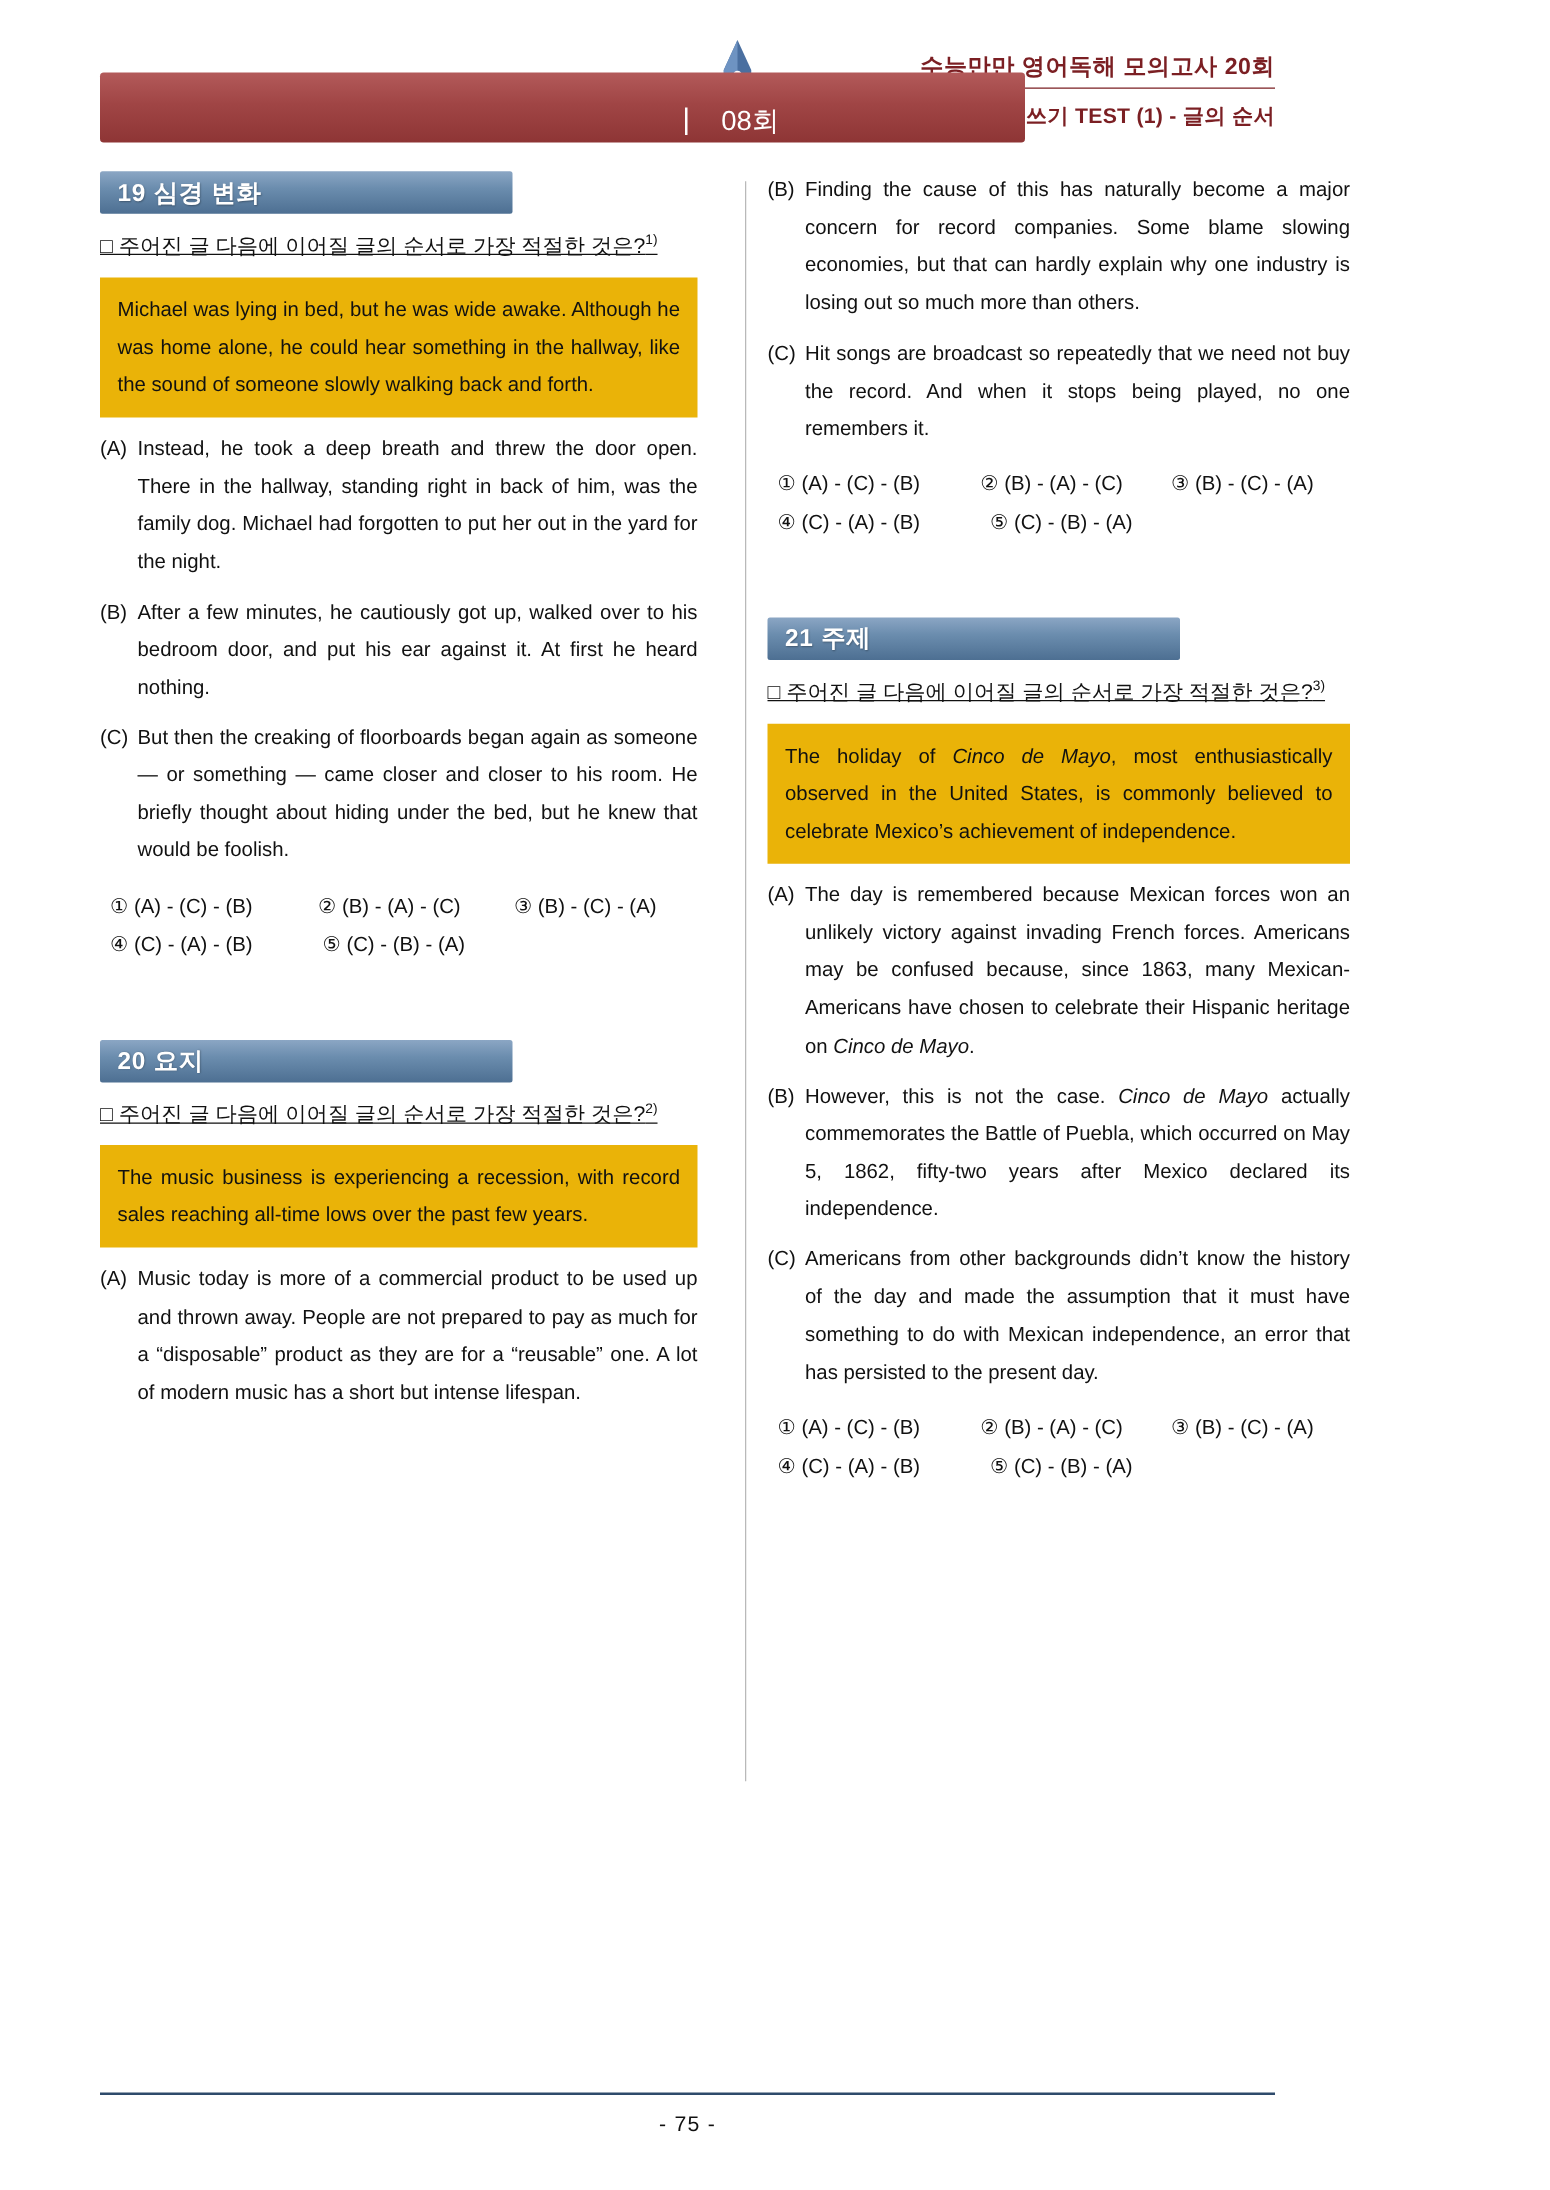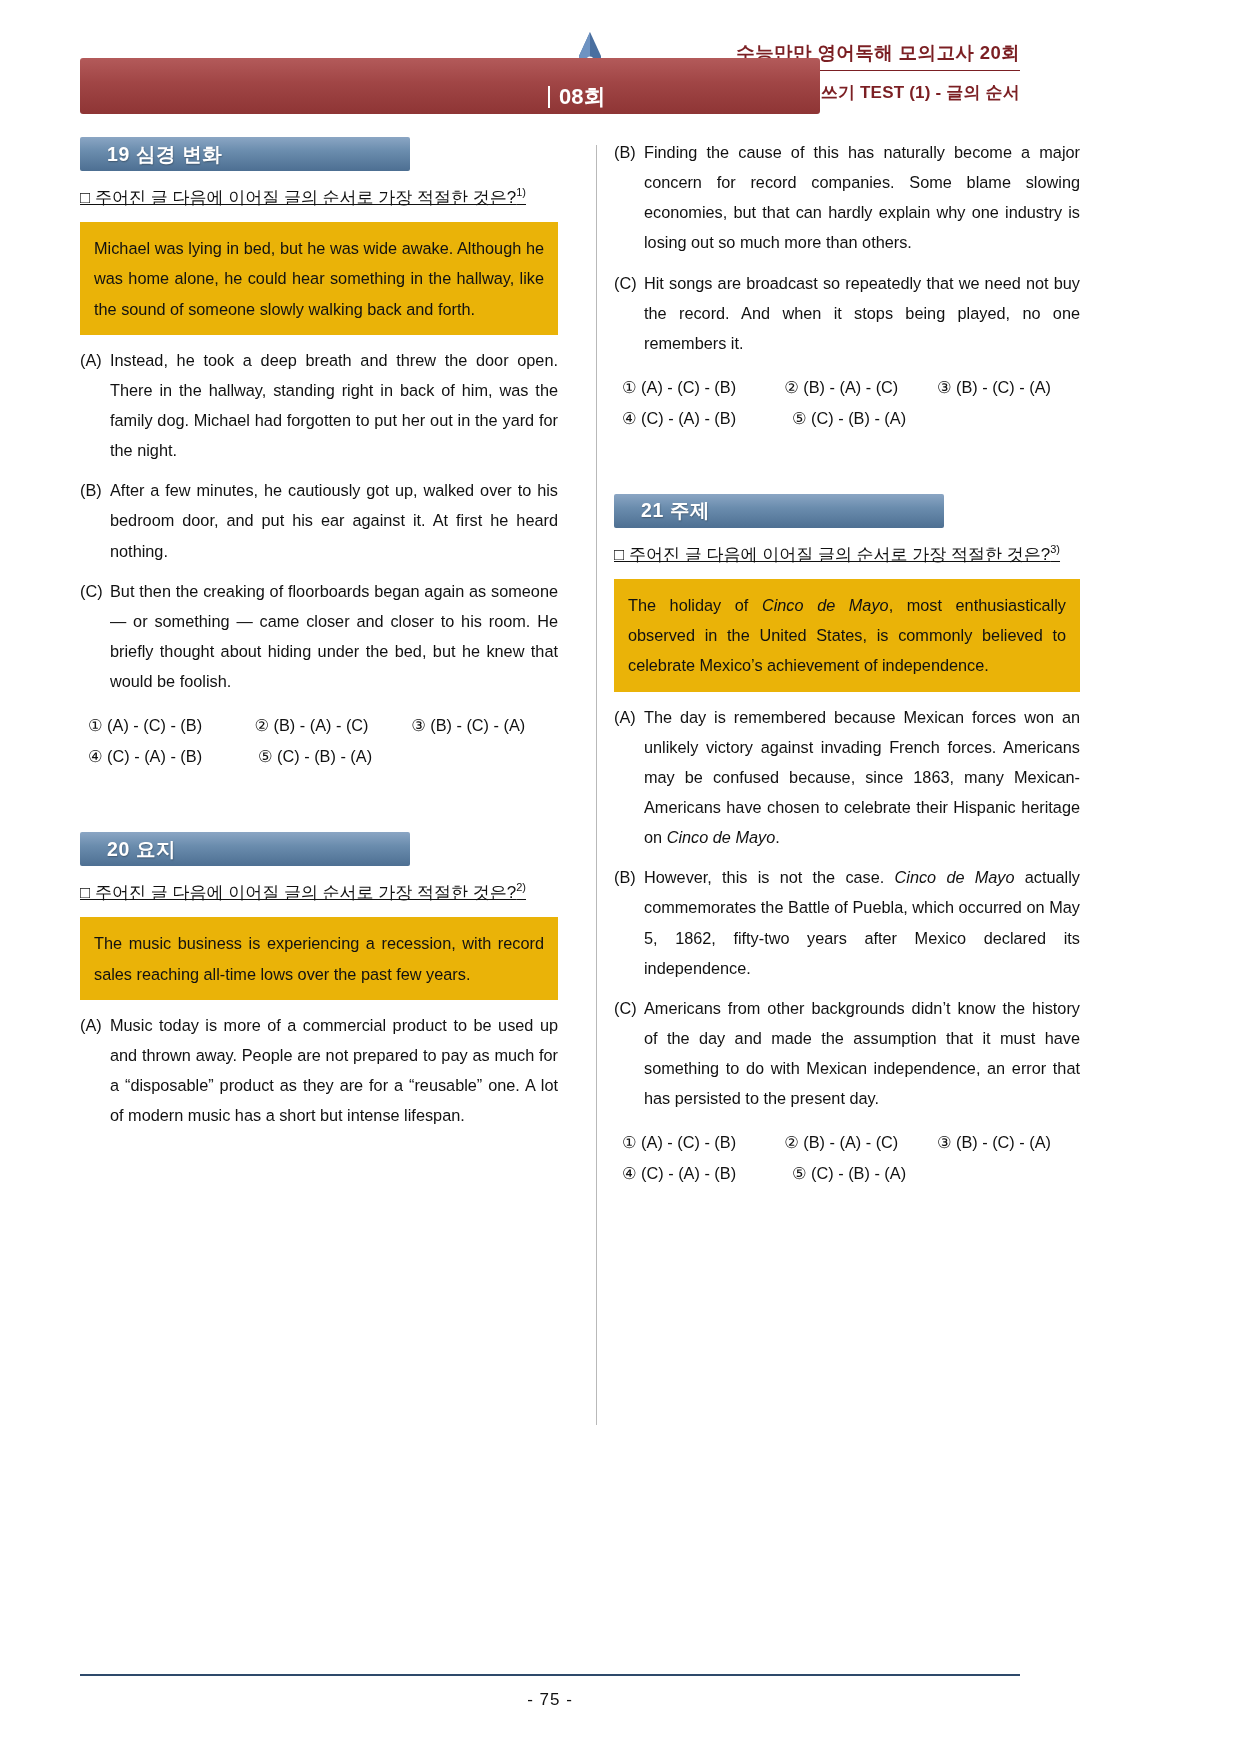--- a/index.html
+++ b/index.html
@@ -89,24 +89,24 @@
     font-weight: bold;
     color: #ffffff;
     letter-spacing: 1.5px;
     text-shadow: 1px 1px 2px rgba(0,0,0,0.35);
   }
   .title-round {
     position: absolute;
     left: 468px;
     top: 86px;
     font-size: 22px;
-    font-weight: bold;
+    font-weight: normal;
     color: #ffffff;
     border-left: 2px solid #ffffff;
-    padding-left: 9px;
+    padding-left: 27px;
     line-height: 1;
   }
 
   
   .columns {
     position: relative;
     display: flex;
     gap: 0;
     margin-top: 12px;
   }
@@ -140,21 +140,21 @@
     content: "";
     position: absolute;
     right: -26px;
     top: 0;
     width: 0; height: 0;
   }
   .q-banner-inner {
     color: #ffffff;
     font-weight: bold;
     font-size: 19.5px;
-    padding-left: 27px;
+    padding-left: 14px;
     letter-spacing: 0.6px;
     text-shadow: 0.5px 0.5px 1.5px rgba(0,0,0,0.3);
   }
   .q-prompt {
     font-size: 17px;
     line-height: 1.45;
     margin-bottom: 12px;
     color: #111;
     text-decoration: underline;
   }

